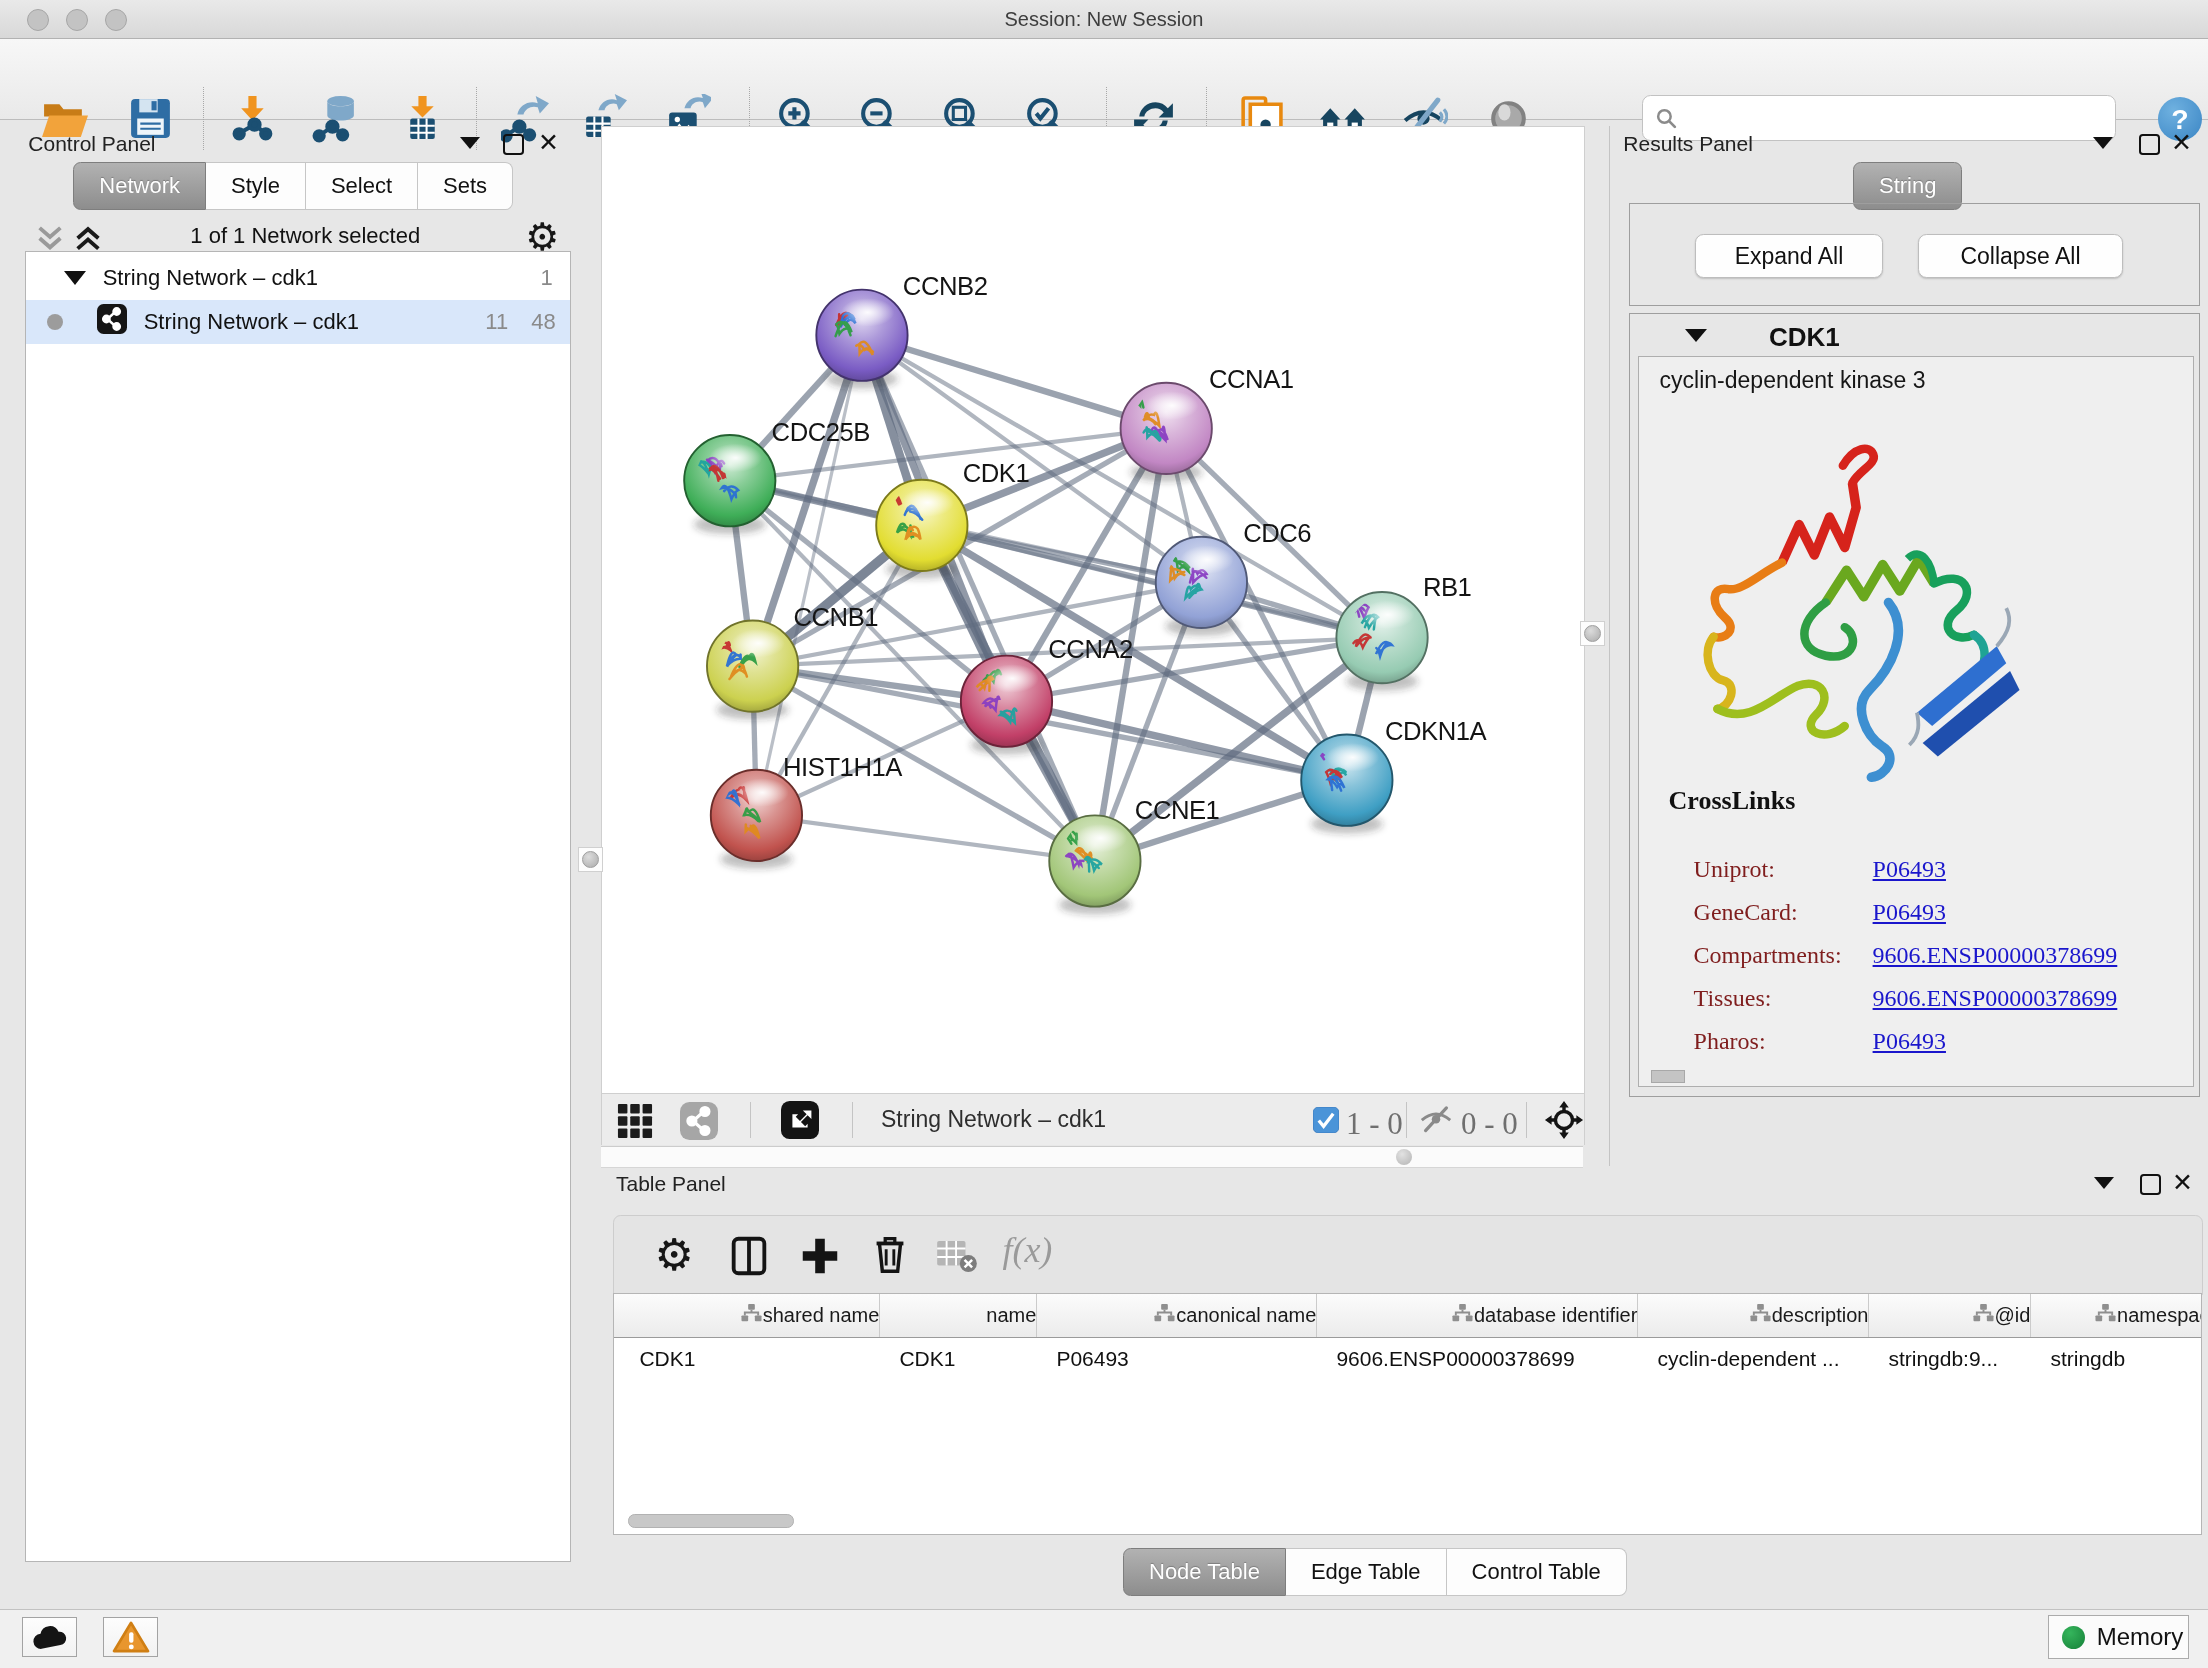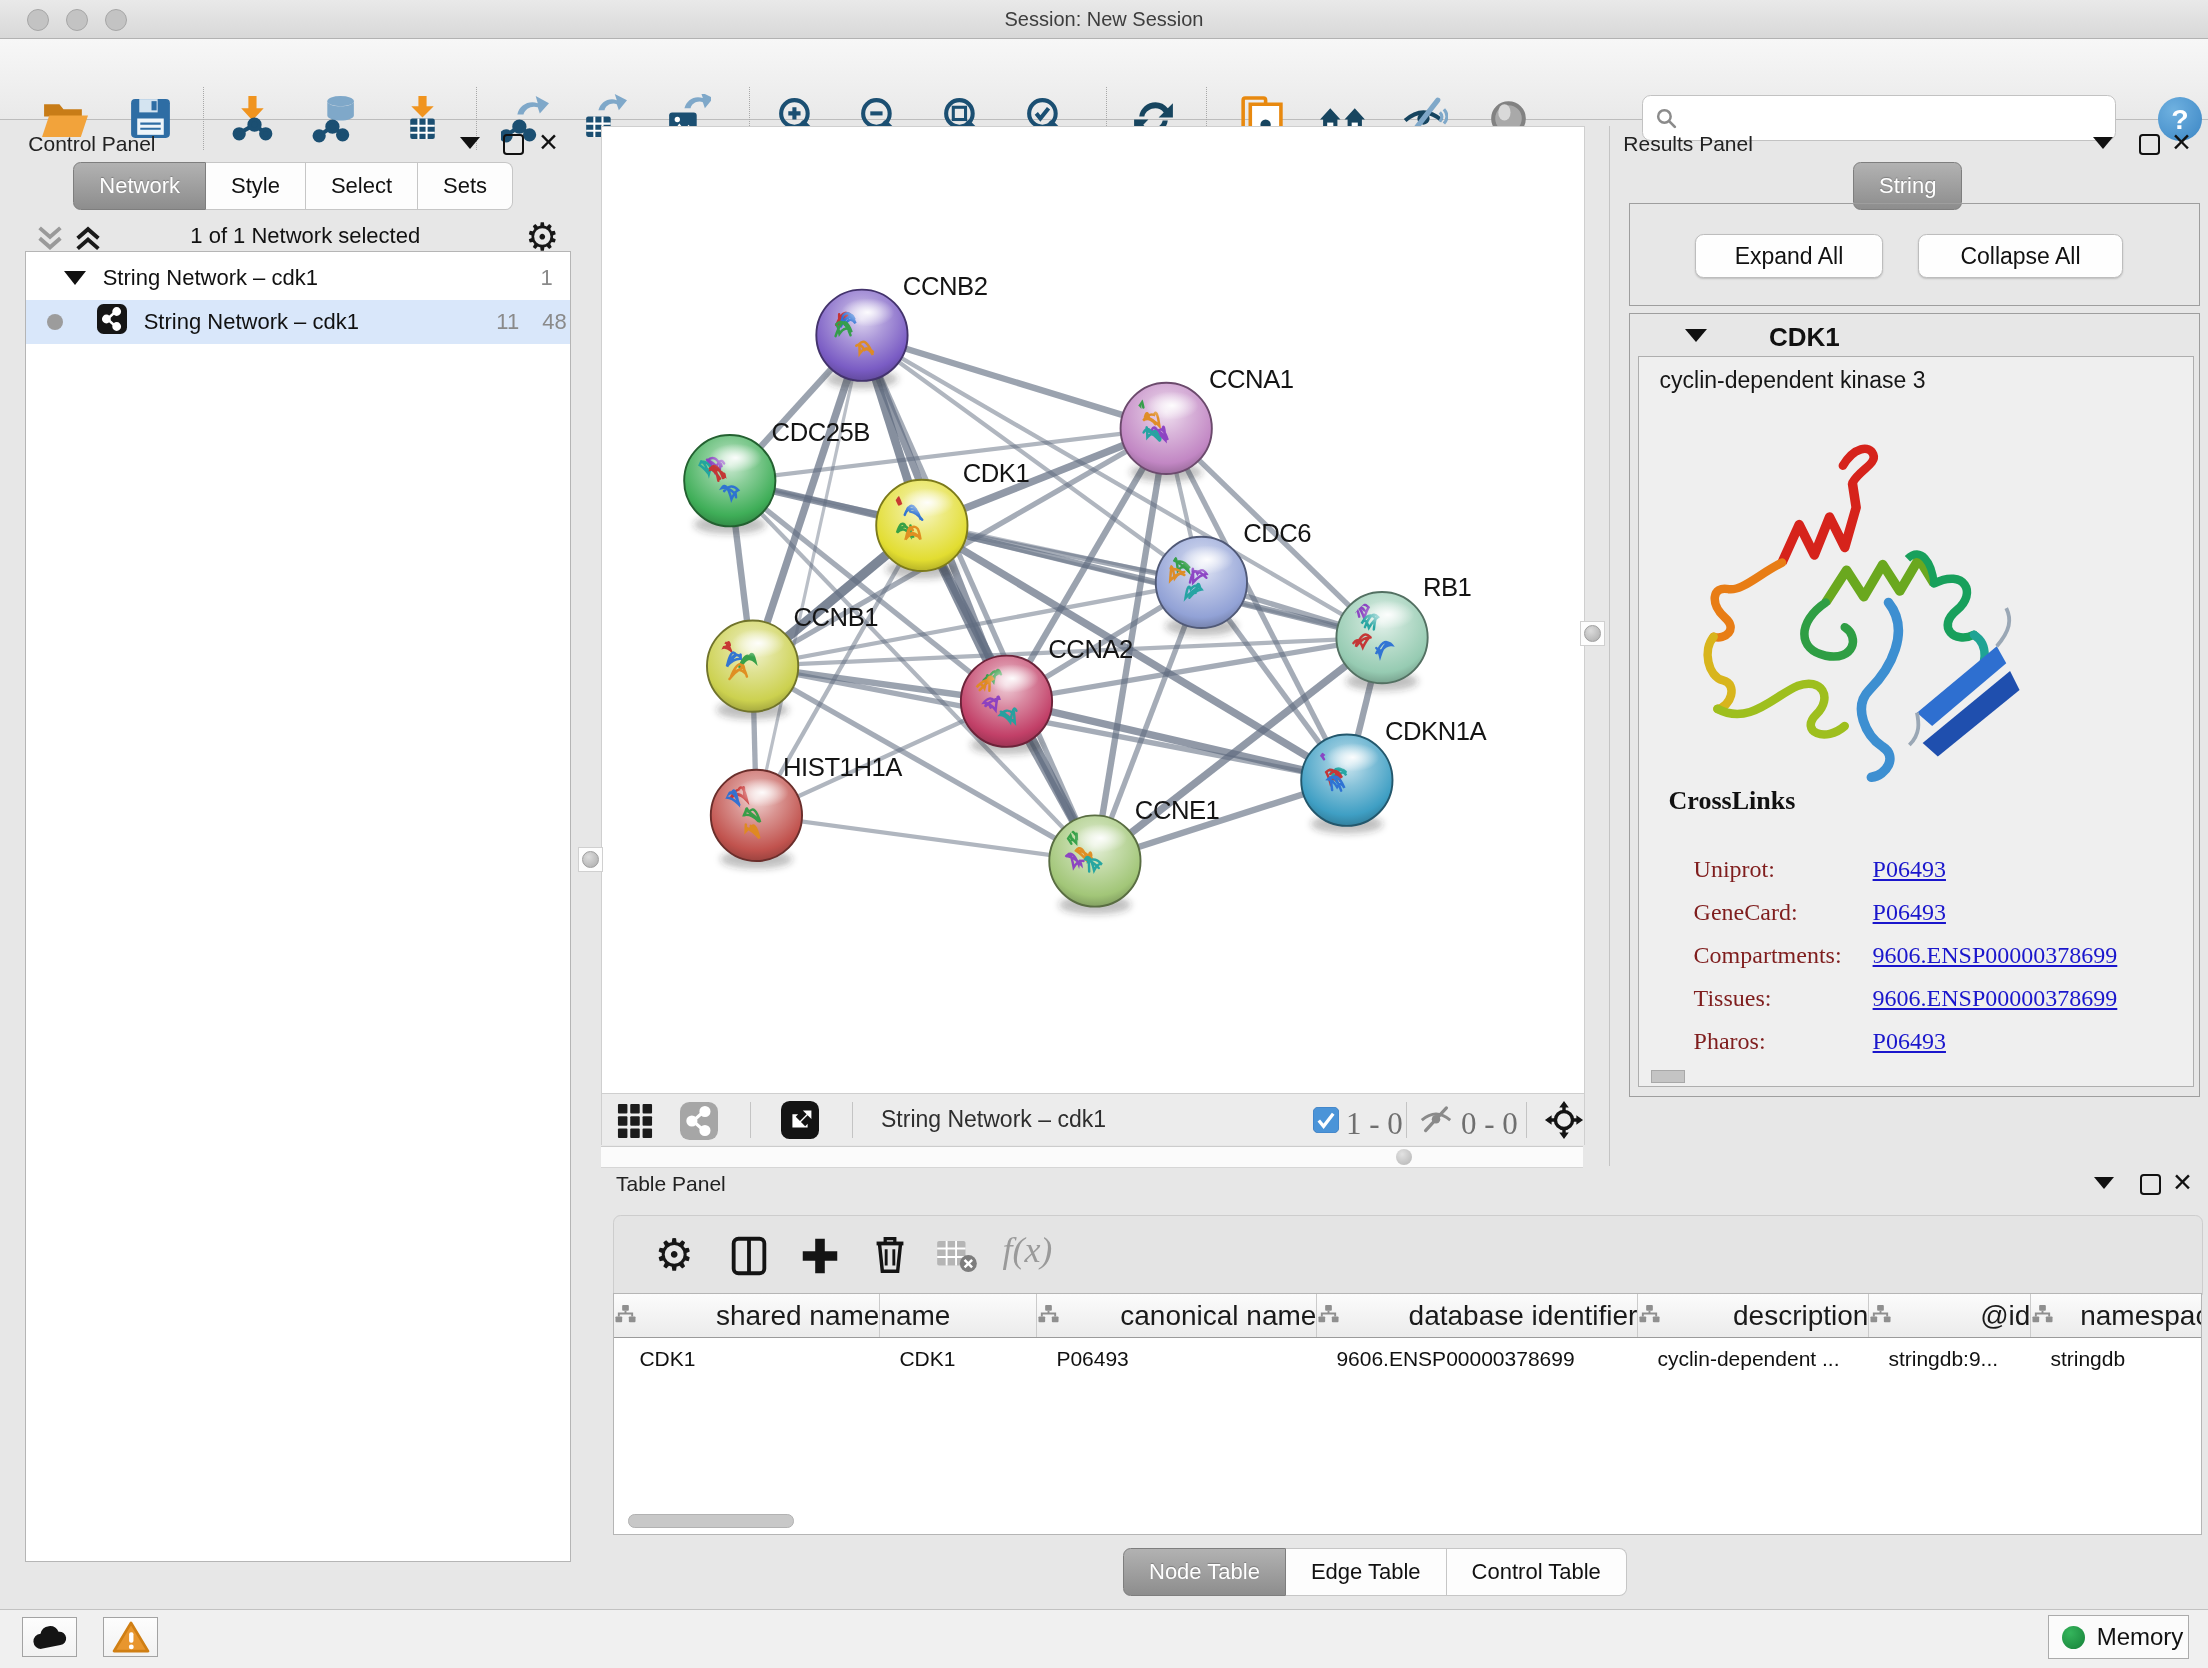--- a/index.html
+++ b/index.html
@@ -46,21 +46,21 @@
   .btnw{background:#fefefe;border:1px solid #bdbdbd;border-radius:8.6px;font-size:23px;color:#111;display:flex;align-items:center;justify-content:center;box-shadow:0 1px 1.9px rgba(0,0,0,.18);}
   .innerbox{background:#efefef;border:1px solid #aeaeae;}
   .serif{font-family:"Liberation Serif","DejaVu Serif",serif;}
   .xrow{display:flex;height:43px;align-items:center;}
   .xlab{width:179px;font-size:24px;color:#7f1d1d;}
   .xlink{font-size:24px;color:#1a16cc;text-decoration:underline;}
   
   .tbtoolbar{background:#e4e4e4;border:1px solid #cdcdcd;border-radius:7.6px 7.6px 0 0;}
   .tbl{background:#fff;border:1px solid #b5b5b5;box-sizing:border-box;overflow:hidden;}
   .thead{display:flex;height:44px;background:linear-gradient(#fcfcfc,#ebebeb);border-bottom:1.9px solid #9a9a9a;box-sizing:border-box;}
-  .th{display:flex;align-items:center;justify-content:space-between;gap:0;font-size:28px;color:#1a1a1a;border-right:1px solid #cbcbcb;box-sizing:border-box;flex:none;}
+  .th{display:flex;align-items:center;justify-content:flex-end;gap:0;font-size:20px;color:#1a1a1a;border-right:1px solid #cbcbcb;box-sizing:border-box;flex:none;}
   .trowd{display:flex;height:42px;}
   .td{display:flex;align-items:center;font-size:21px;color:#111;padding-left:19px;box-sizing:border-box;flex:none;white-space:nowrap;overflow:hidden;}
   .scrollthumb{position:absolute;background:#c8c8c8;border-radius:6.7px;border:1px solid #b2b2b2;}
   
   .statusbar{left:0;top:1609px;width:2208px;height:59px;background:#f0f0f0;border-top:1px solid #c2c2c2;}
   .sbtn{position:absolute;top:1617px;width:55px;height:40px;background:linear-gradient(#fdfdfd,#f2f2f2);border:1.9px solid #a3a3a3;display:flex;align-items:center;justify-content:center;box-sizing:border-box;}
   .membtn{position:absolute;left:2048px;top:1615px;width:141px;height:44px;background:#fbfbfb;border:1.9px solid #ababab;display:flex;align-items:center;gap:11.4px;padding-left:13.3px;box-sizing:border-box;font-size:24px;color:#111;}
   .gdot{width:23px;height:23px;border-radius:50%;background:radial-gradient(circle at 35% 30%,#35b55c,#158038);}
   .gearch{font-family:"DejaVu Sans",sans-serif;}
 </style>
@@ -268,21 +268,21 @@
               <g stroke="#fff" stroke-width="2.6" fill="#fff">
                 <path d="M20 8 11 16l9 8" fill="none"></path>
                 <circle cx="21" cy="8" r="3.4"></circle>
                 <circle cx="10" cy="16" r="3.4"></circle>
                 <circle cx="21" cy="24" r="3.4"></circle>
               </g>
             </svg>
         </span>
         <span style="margin-left:17px">String Network – cdk1</span>
         <span class="cnt" style="margin-left:auto">11</span>
-        <span class="cnt" style="margin-left:23px;margin-right:3px">48</span>
+        <span class="cnt" style="margin-left:23px;margin-right:14px">48</span>
       </div>
     </div>
   </div>
 
   <div class="x canvas" style="left:601px;top:126px;width:982px;height:966px">
     <svg id="net-svg" width="982" height="966" viewBox="632 133 1032 1016">
         <defs>
           <filter id="blurf" x="-50%" y="-50%" width="200%" height="200%">
             <feGaussianBlur stdDeviation="4"></feGaussianBlur>
           </filter>

